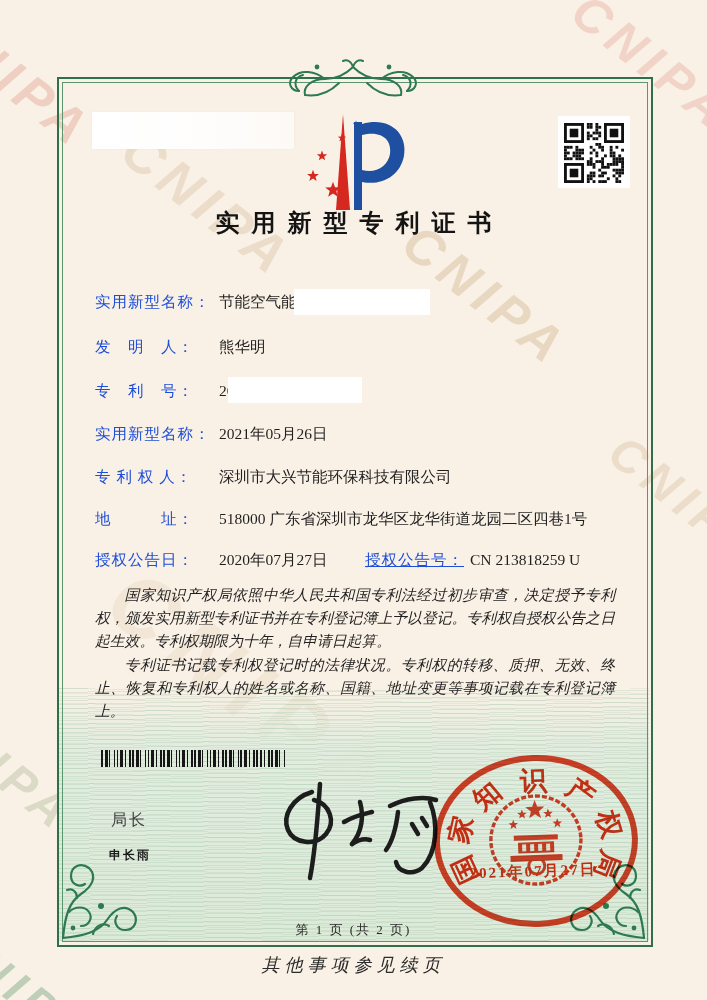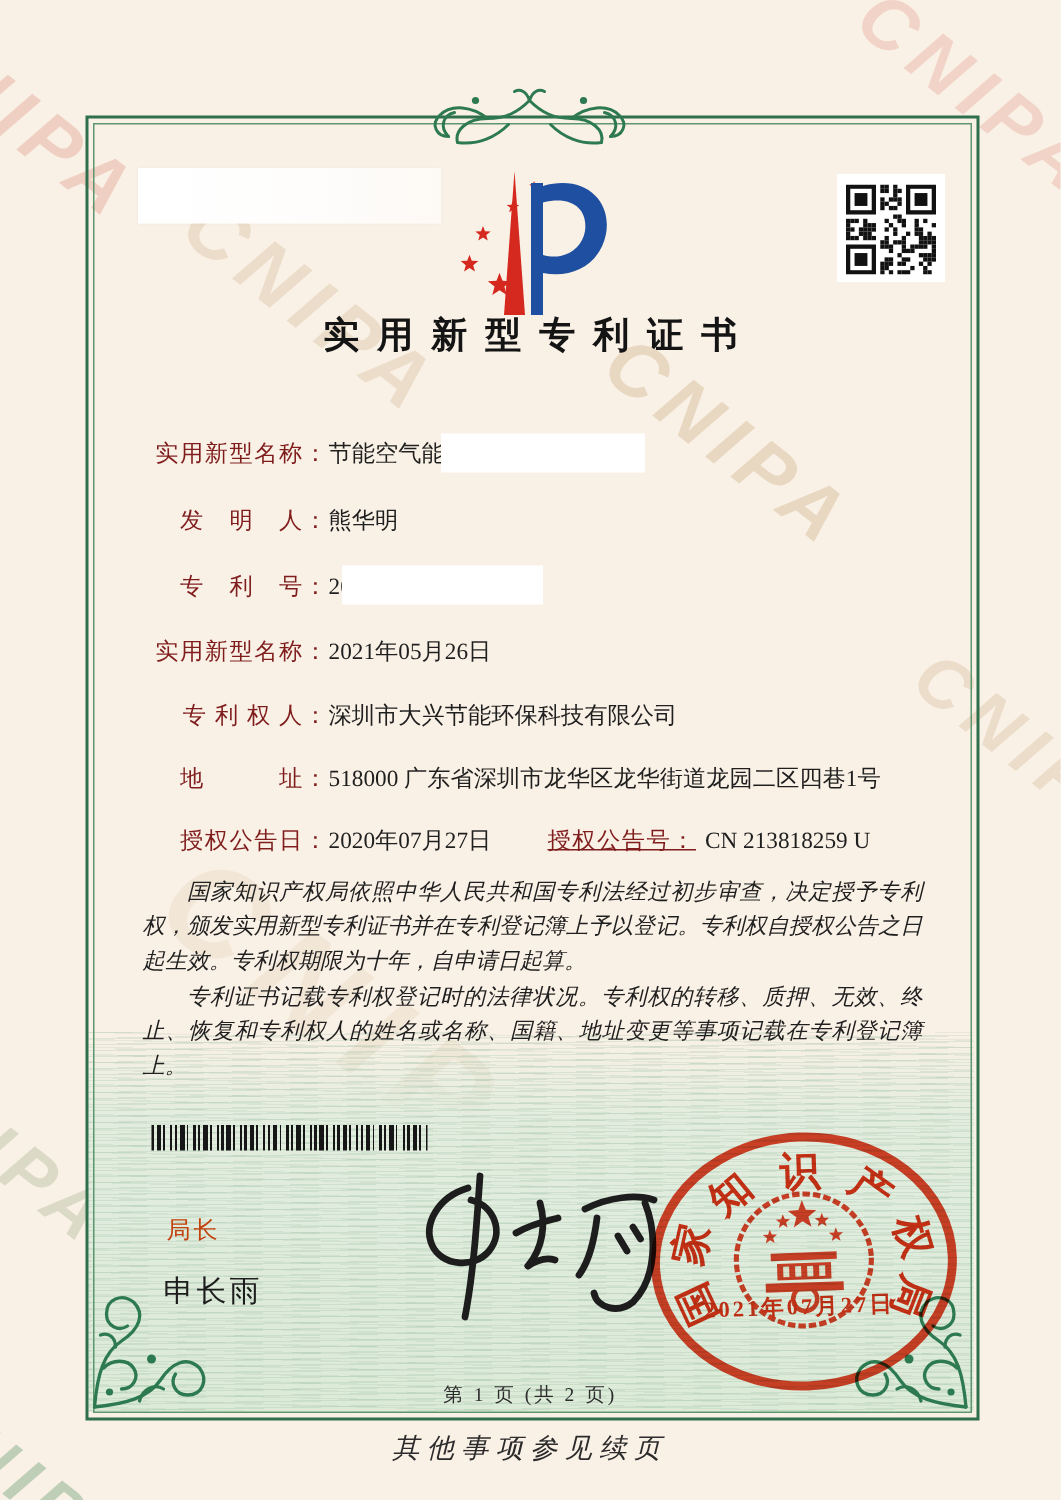--- a/index.html
+++ b/index.html
@@ -42,44 +42,44 @@
   .redact-certno span{display:block;margin-top:10px;color:rgba(150,140,130,.25);
     font-size:14px;letter-spacing:2px;white-space:nowrap;overflow:hidden;}
   .logo{position:absolute;left:286px;top:110px;z-index:5;}
   .qr-wrap{position:absolute;left:558px;top:116px;width:72px;height:72px;background:#fff;z-index:5;}
   .qr{position:absolute;left:6px;top:7px;}
   .title{position:absolute;left:0;top:207px;width:707px;text-align:center;z-index:5;
          font-size:24px;font-weight:700;color:#141414;letter-spacing:12px;text-indent:12px;}
   
   .row{position:absolute;left:95px;width:530px;z-index:5;font-size:15.5px;color:#2e2e2e;
        white-space:nowrap;}
-  .row .label{display:inline-block;width:124px;letter-spacing:1px;color:#7f1d1d;text-align:right;}
+  .row .label{display:inline-block;width:124px;letter-spacing:1px;color:#1d4ed8;}
   .row .value{color:#1f1f1f;}
   .row .pair2{position:absolute;left:270px;top:0;}
   .row .pair2 .label{width:auto;margin-right:6px;text-decoration:underline;}
   .r1{top:292px;} .r2{top:337px;} .r3{top:381px;} .r4{top:424px;}
   .r5{top:467px;} .r6{top:509px;} .r7{top:550px;}
   .redact-name{left:294px;top:289px;width:136px;height:26px;}
   .redact-patno{left:228px;top:377px;width:134px;height:26px;}
   
   .body-text{position:absolute;left:95px;top:584px;width:520px;z-index:5;
              font-size:14.8px;font-style:italic;line-height:1.57;color:#1f1f1f;
              text-align:justify;}
   .body-text p{margin:0;text-indent:2em;}
   
   .barcode{position:absolute;left:101px;top:750px;width:184px;height:17px;z-index:6;
     background:
       repeating-linear-gradient(90deg,#161616 0 1.5px,transparent 1.5px 3.5px,
         #161616 3.5px 6.5px,transparent 6.5px 8px,
         #161616 8px 9px,transparent 9px 12.5px,
         #161616 12.5px 14px,transparent 14px 15.5px);}
   .sig-title{position:absolute;left:111px;top:810px;z-index:6;font-size:16px;
-    font-family:"Liberation Sans","DejaVu Sans",sans-serif;color:#c2410c;letter-spacing:2px;}
-  .sig-name{position:absolute;left:109px;top:847px;z-index:6;font-size:20px;
-    font-family:"Liberation Sans","DejaVu Sans",sans-serif;color:#1c1c1c;letter-spacing:2px;}
+    font-family:"Liberation Sans","DejaVu Sans",sans-serif;color:#404040;letter-spacing:2px;}
+  .sig-name{position:absolute;left:109px;top:847px;z-index:6;font-size:12px;
+    font-family:"Liberation Sans","DejaVu Sans",sans-serif;color:#1c1c1c;letter-spacing:2px;font-weight:bold;}
   .signature{position:absolute;left:252px;top:772px;z-index:6;}
   .seal{position:absolute;left:430px;top:752px;width:212px;height:182px;z-index:7;
         transform:rotate(-2deg);mix-blend-mode:multiply;}
   .seal .arc-char{position:absolute;font-size:27px;font-weight:700;color:#e13418;
         font-family:"Liberation Serif","DejaVu Serif",serif;}
   .seal-date{position:absolute;left:2px;top:110px;width:200px;text-align:center;z-index:2;
         font-size:15px;font-weight:700;color:#e13418;letter-spacing:2px;white-space:nowrap;}
   .page-footer{position:absolute;left:0;top:921px;width:707px;text-align:center;z-index:6;
         font-size:13px;color:#2b2b2b;letter-spacing:2px;}
   .continuation{position:absolute;left:0;top:953px;width:707px;text-align:center;z-index:6;

